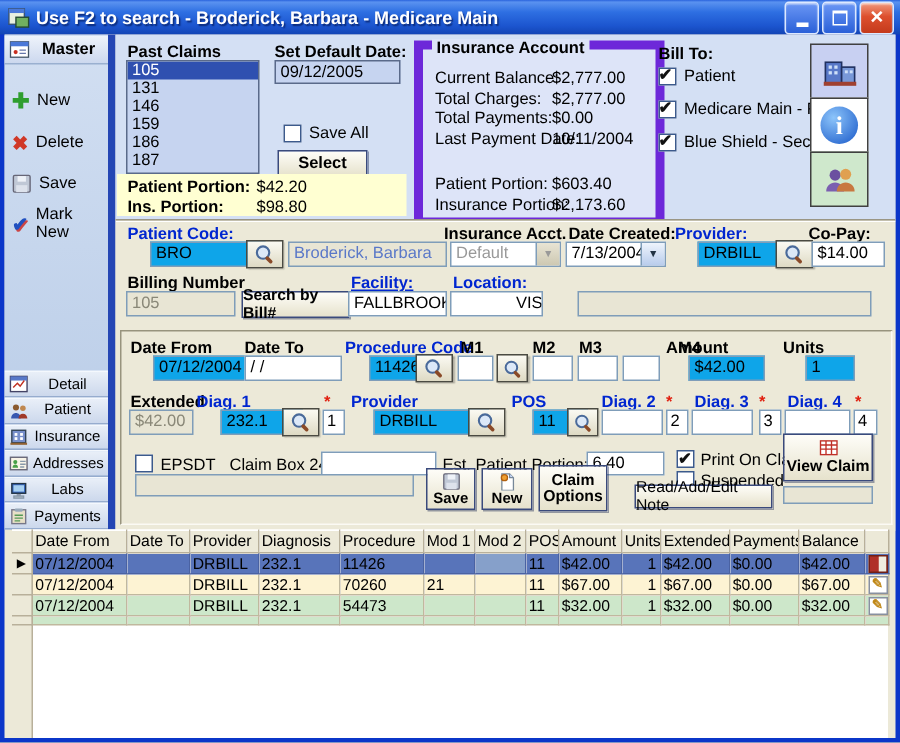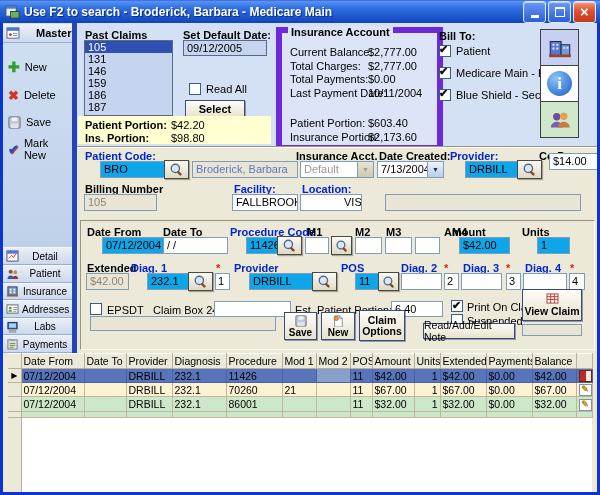--- a/index.html
+++ b/index.html
@@ -15,21 +15,21 @@
   .tbtn.max::after{content:"";width:8px;height:7px;border:1px solid #fff;border-top-width:2px;}
   .tbtn.close::after{content:"×";font-size:15px;line-height:15px;}
   
   .content{position:absolute;left:3px;top:23px;width:594px;height:469px;background:#ece9d8;overflow:hidden;}
   .abs{position:absolute;}
   .lb{position:absolute;font-weight:bold;white-space:nowrap;}
   .blue{color:#0026d0;}
   .star{position:absolute;color:#e02010;font-weight:bold;}
   
   .sidebar{position:absolute;left:0;top:0;width:69px;height:330px;background:linear-gradient(180deg,#d2dff2,#b6cae6);border-right:5px solid #2446b4;}
-  .master-hd{position:absolute;left:0;top:1px;width:100%;height:19px;background:linear-gradient(#eef3fb,#ccd8ee);border-bottom:1px solid #9ab0d0;display:flex;align-items:center;gap:16px;padding-left:3px;font-weight:bold;box-sizing:border-box;}
+  .master-hd{position:absolute;left:0;top:1px;width:100%;height:19px;background:linear-gradient(#eef3fb,#ccd8ee);border-bottom:1px solid #9ab0d0;display:flex;align-items:center;gap:8px;padding-left:3px;font-weight:bold;box-sizing:border-box;}
   .sb-action{position:absolute;left:5px;display:flex;align-items:center;gap:5px;height:16px;cursor:default;}
   .glyph-plus{color:#2f9e2f;font-weight:bold;font-size:14px;line-height:13px;}
   .glyph-x{color:#d03828;font-weight:bold;font-size:13px;line-height:13px;}
   .glyph-check{color:#2050c0;font-weight:bold;font-size:13px;line-height:13px;text-shadow:1px 1px 0 #c44;}
   .sb-nav{position:absolute;left:0;bottom:0;width:69px;}
   .nav-item{height:15.6px;display:flex;align-items:center;gap:3px;padding-left:3px;background:linear-gradient(#e9eff8,#ccd8ec);border-top:1px solid #f4f8fd;border-bottom:1px solid #96acce;font-size:10px;}
   .nav-item span.nlabel{flex:1;text-align:center;margin-right:4px;}
   
   .top-section{position:absolute;left:74px;top:0;width:520px;height:123px;background:#d4e0f4;}
   .listbox{position:absolute;left:81px;top:17px;width:87px;height:74px;background:#c6d4f0;border:1px solid #5a6a8a;overflow:hidden;}
@@ -222,21 +222,21 @@
         <div class="lbitem">146</div>
         <div class="lbitem">159</div>
         <div class="lbitem">186</div>
         <div class="lbitem">187</div>
       </div>
 
     <span class="lb" style="left:180px;top:6px;">Set Default Date:</span>
     <div class="sunkfld" style="left:180px;top:17px;width:84px;height:16px;">09/12/2005</div>
 
     <span class="cb" style="left:186px;top:60px;"></span>
-    <span class="abs" style="left:203px;top:60px;">Read All</span>
+    <span class="abs" style="left:203px;top:60px;">Save All</span>
     <div class="btn" style="left:182px;top:77px;width:60px;height:18px;">Select</div>
 
     <div class="yellow">
       <div class="yrow">
         <span class="ylbl">Patient Portion:</span>
         <span>$42.20</span>
       </div>
       <div class="yrow">
         <span class="ylbl">Ins. Portion:</span>
         <span>$98.80</span>
@@ -338,24 +338,25 @@
     <div class="fld tan" style="left:446px;top:138px;width:66px;">DRBILL</div>
     <div class="magbtn" style="left:514px;top:137px;">
       <span>
           <svg width="15" height="15" viewBox="0 0 16 16">
             <circle cx="6.8" cy="6.8" r="4.4" fill="#dce8f8" stroke="#4a6a9a" stroke-width="1.5"></circle>
             <rect x="9.8" y="9" width="6" height="2.6" rx="1.2" transform="rotate(45 9.8 9)" fill="#8a4a28"></rect>
           </svg>
         </span>
     </div>
     <span class="lb" style="left:536px;top:127px;">Co-Pay:</span>
-    <div class="fld" style="left:538px;top:130px;width:49px;margin-left:8px;">$14.00</div>
+    <div class="fld" style="left:538px;top:138px;width:49px;">$14.00</div>
 
     <span class="lb" style="left:82px;top:160px;">Billing Number</span>
     <div class="fld dis" style="left:81px;top:171px;width:73px;">105</div>
+    <div class="btn" style="left:158px;top:171px;width:72px;height:18px;font-size:10.5px;">Search by Bill#</div>
     <span class="lb blue" style="left:231px;top:160px;text-decoration:underline;">Facility:</span>
     <div class="fld" style="left:229px;top:171px;width:66px;">FALLBROOK</div>
     <span class="lb blue" style="left:299px;top:160px;">Location:</span>
     <div class="fld" style="left:297px;top:171px;width:62px;padding-left:43px;">VISTA</div>
     <div class="fld dis" style="left:382px;top:171px;width:196px;"></div>
 
     <span class="lb" style="left:84px;top:203px;">Date From</span>
     <div class="fld tan" style="left:83px;top:214px;width:73px;">07/12/2004</div>
     <span class="lb" style="left:160px;top:203px;">Date To</span>
     <div class="fld" style="left:160px;top:214px;width:65px;">/ /</div>
@@ -559,21 +560,21 @@
               <td>$0.00</td>
               <td>$67.00</td>
               <td><span class="ricon edit-icon"></span></td>
             </tr>
             <tr class="green">
               <td class="ind"></td>
               <td>07/12/2004</td>
               <td></td>
               <td>DRBILL</td>
               <td>232.1</td>
-              <td>86001</td>
+              <td>54473</td>
               <td></td>
               <td></td>
               <td>11</td>
               <td>$32.00</td>
               <td class="num">1</td>
               <td>$32.00</td>
               <td>$0.00</td>
               <td>$32.00</td>
               <td><span class="ricon edit-icon"></span></td>
             </tr>

